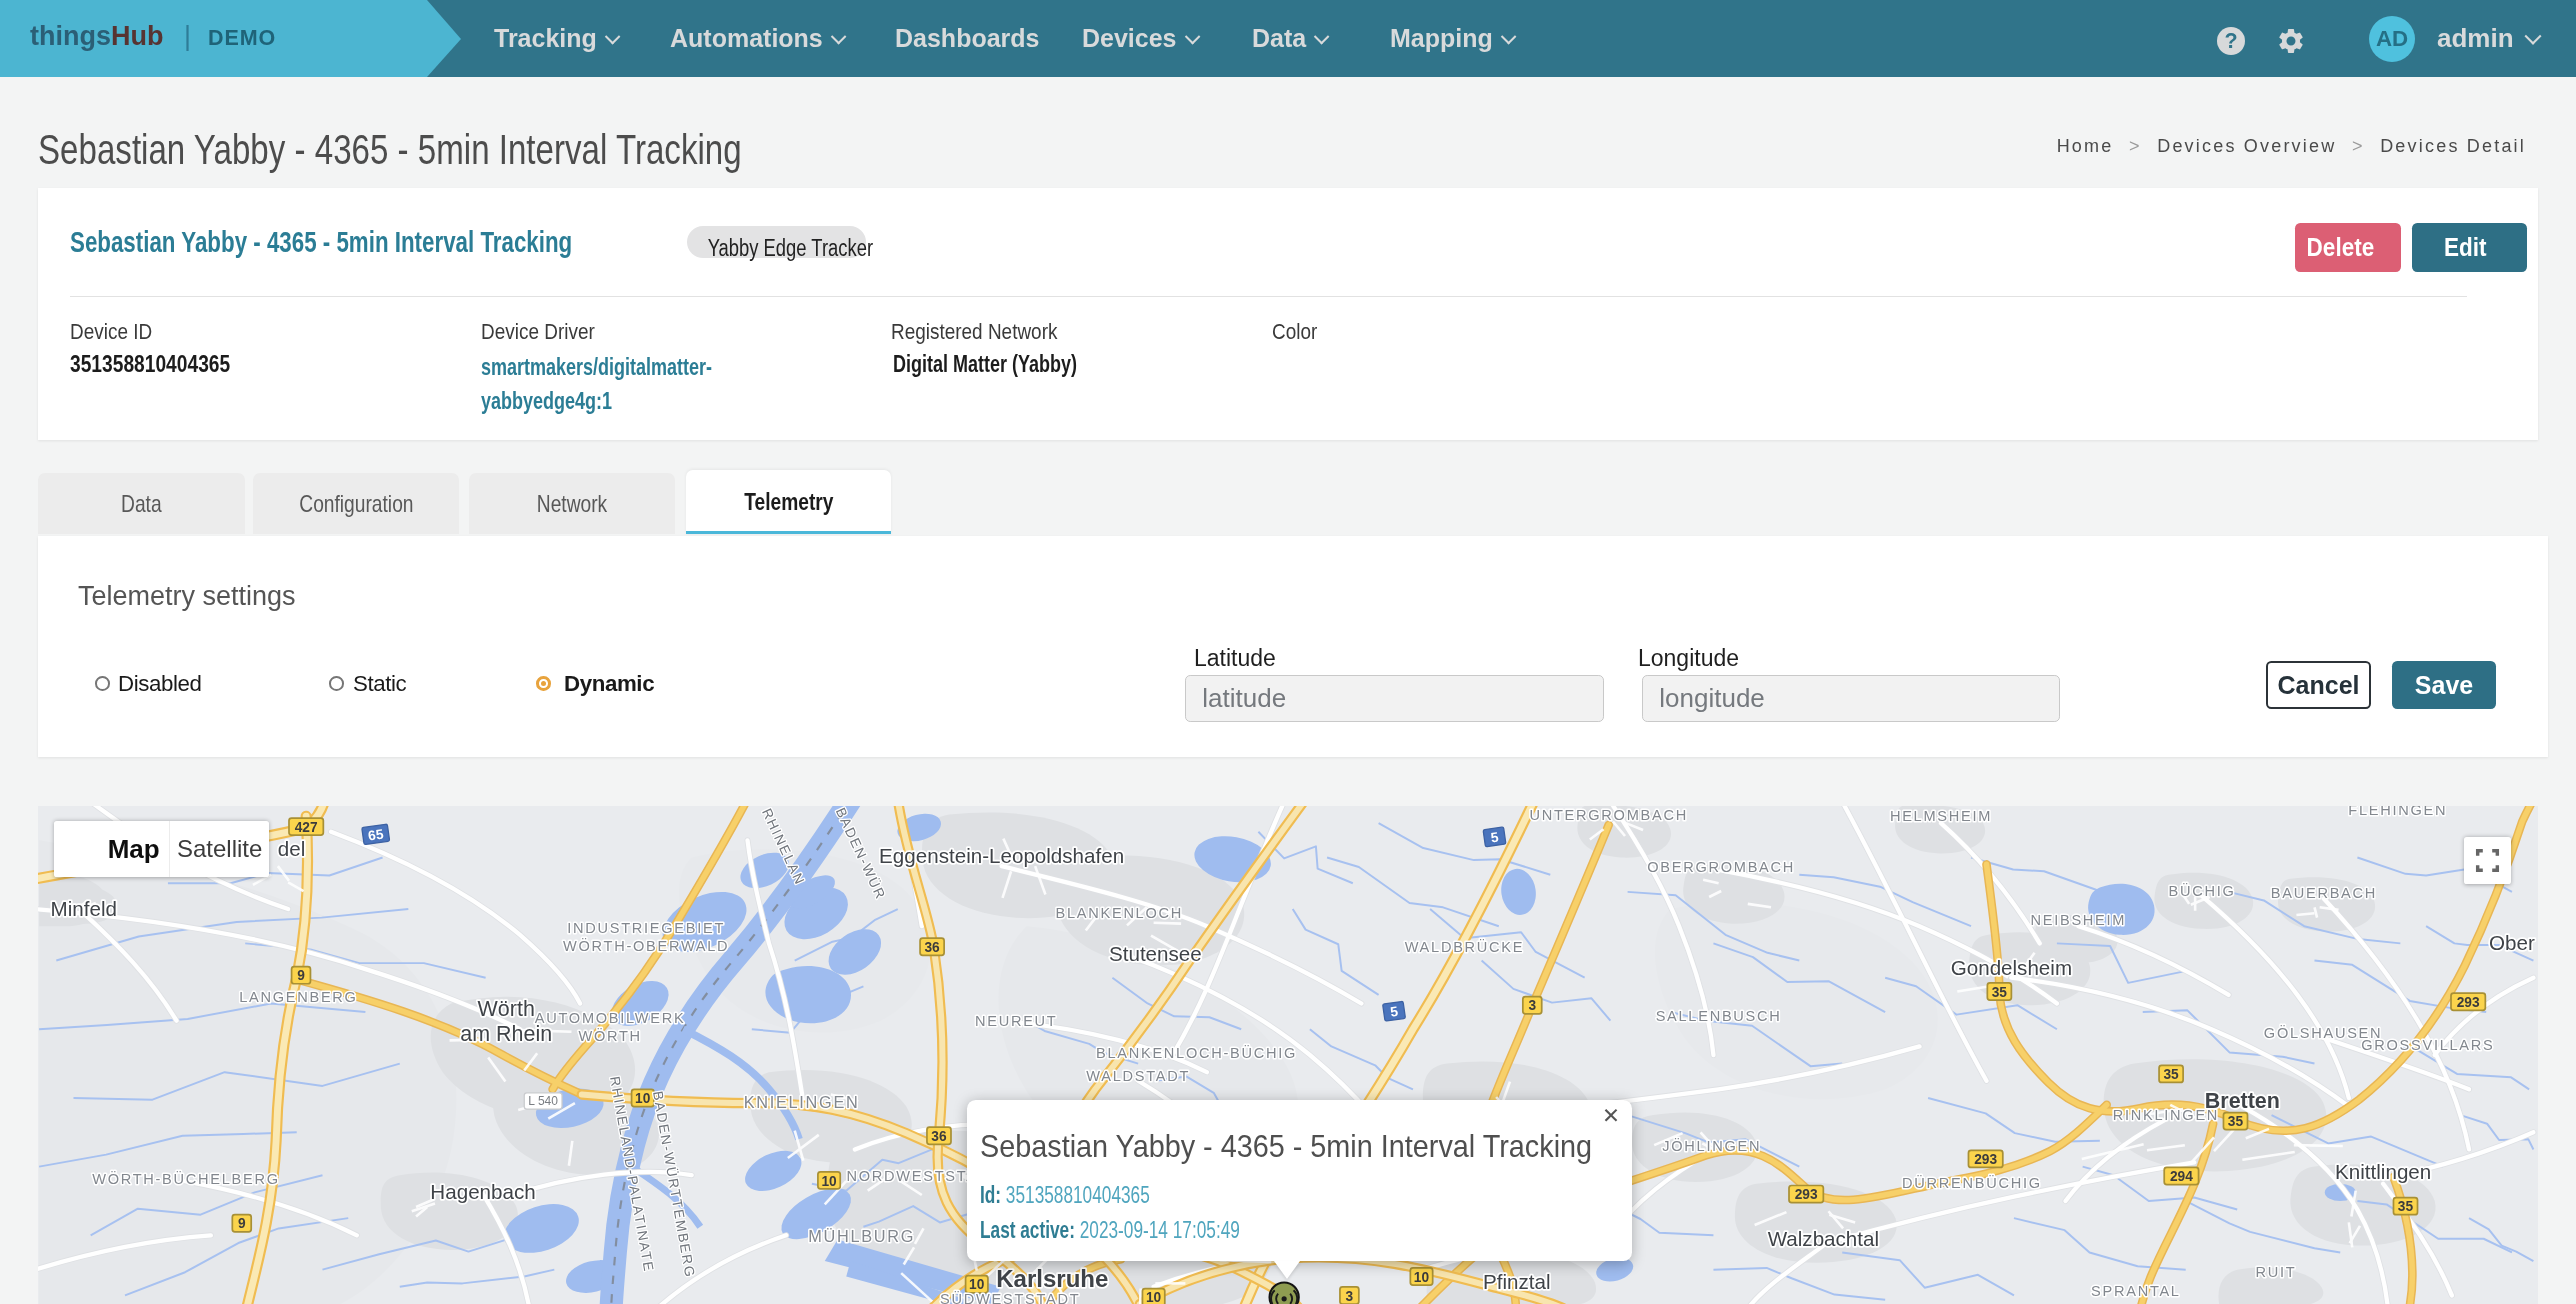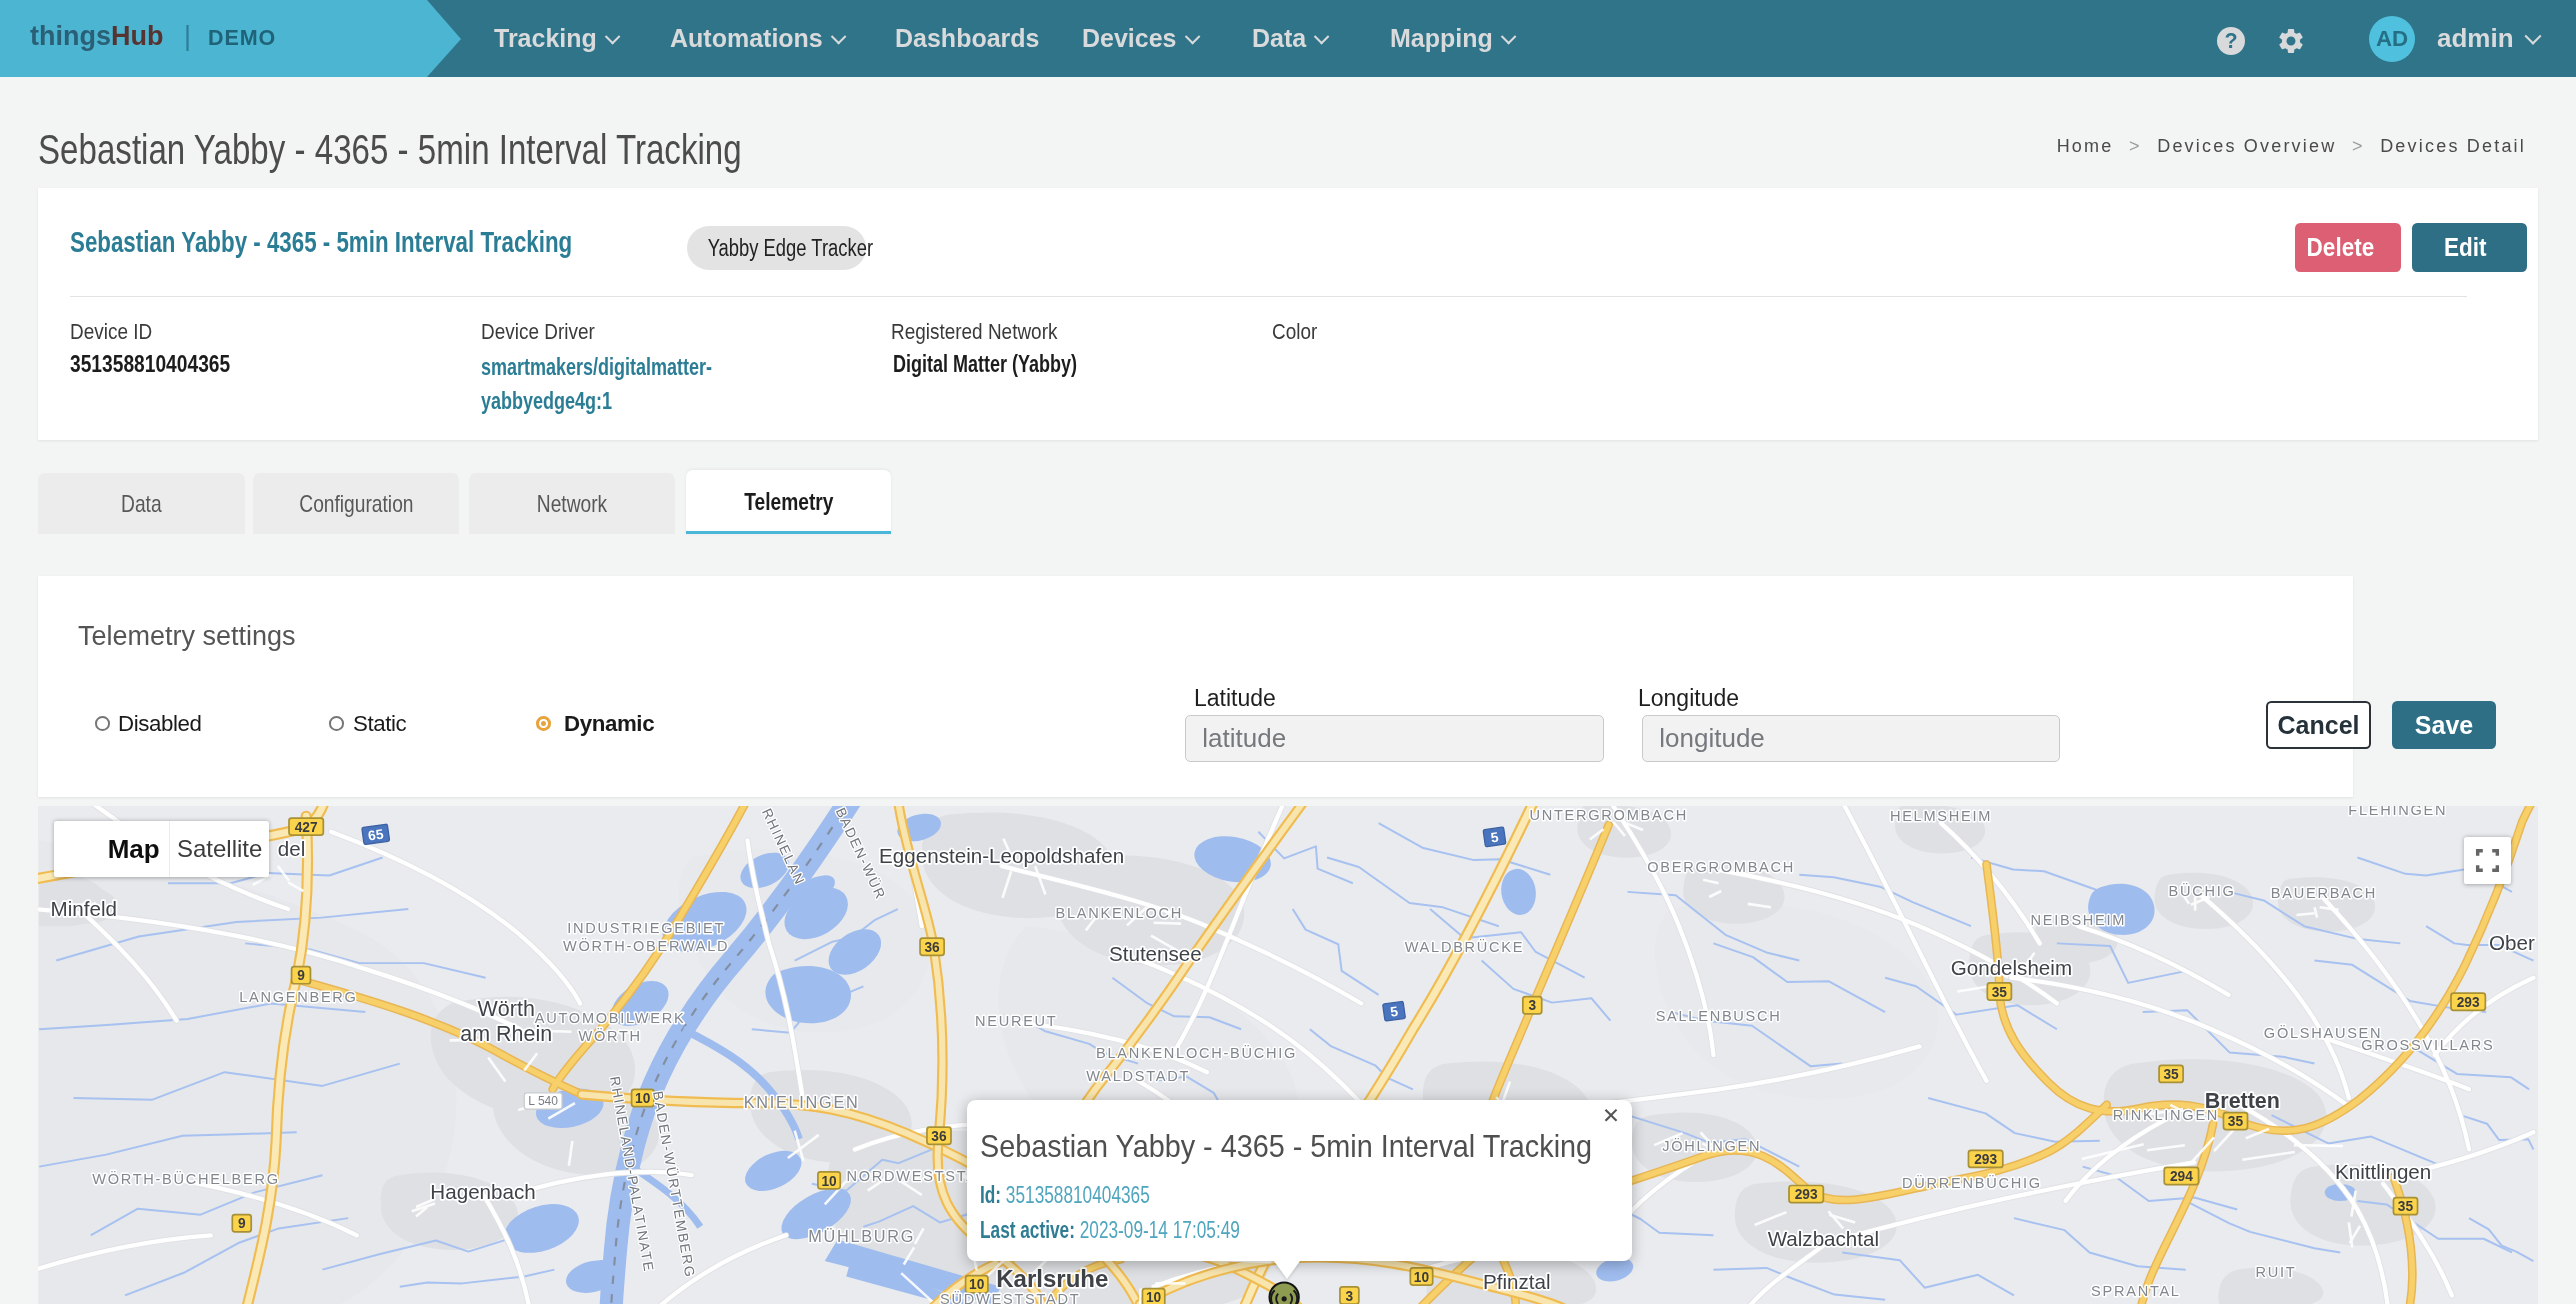--- a/index.html
+++ b/index.html
@@ -25,35 +25,35 @@
 #nav-admin .chev { display:inline-block; width:12px; height:12px; border-right:2.6px solid #d8dadb; border-bottom:2.6px solid #d8dadb; transform:rotate(45deg) translate(-3.4px,-3.4px); margin-left:13.7px; }
 
 
 #pagetitle { position:absolute; left:38px; top:125px; font-size:43px; color:#4c4c4c; }
 #crumbs { position:absolute; right:50px; top:136px; font-size:18px; letter-spacing:2.2px; color:#4a4a4a; }
 #crumbs .sep { color:#9a9a9a; margin:0 15.5px; }
 
 
 #card1 { position:absolute; left:38px; top:188px; width:2500px; height:252px; background:#fff; box-shadow:0 0.9px 2.6px rgba(0,0,0,0.08); }
 #card1-title { position:absolute; left:32px; top:38px; font-size:29px; font-weight:bold; color:#2b7d95; }
-#chip { position:absolute; left:649px; top:38px; width:179px; height:44px; line-height:44px; background:#e3e3e4; border-radius:22.3px; font-size:23px; color:#222; text-align:center; }
+#chip { position:absolute; left:649px; top:38px; width:179px; height:32px; line-height:44px; background:#e3e3e4; border-radius:22.3px; font-size:23px; color:#222; text-align:center; }
 .btn { position:absolute; border:none; border-radius:5.2px; color:#fff; font-weight:bold; font-size:25px; font-family:"Liberation Sans",sans-serif; text-align:center; }
 #btn-delete { left:2257px; top:35px; width:106px; height:49px; line-height:49px; background:#dc5f74; }
 #btn-edit { left:2374px; top:35px; width:115px; height:49px; line-height:49px; background:#2e6f85; }
 #card1-divider { position:absolute; left:32px; top:108px; width:2397px; height:0.9px; background:#e2e2e2; }
 .flabel { position:absolute; font-size:22.3px; color:#3a3a3a; }
 .fvalue { position:absolute; font-size:24px; font-weight:bold; color:#1c1c1c; }
 .fvalue.link { color:#2b7d95; }
 
 
 .tab { position:absolute; top:473px; height:61px; line-height:61px; text-align:center; background:#ececec; border-radius:6.9px 6.9px 0 0; font-size:24px; color:#585858; }
 #tab4 { top:470px; height:64px; line-height:64px; background:#fff; color:#1c1c1c; font-weight:bold; border-bottom:3.4px solid #4ab7d9; box-shadow:0 -0.9px 3.4px rgba(0,0,0,0.06); }
 
 
-#card2 { position:absolute; left:38px; top:576px; width:2315px; height:221px; background:#fff; box-shadow:0 0.9px 2.6px rgba(0,0,0,0.08); }
+#card2 { position:absolute; left:38px; top:536px; width:2510px; height:221px; background:#fff; box-shadow:0 0.9px 2.6px rgba(0,0,0,0.08); }
 #telem-title { position:absolute; left:40px; top:45px; font-size:27px; color:#555; }
 .radio { position:absolute; top:140px; width:14.6px; height:14.6px; border-radius:50%; border:2.1px solid #767676; background:#fff; }
 .radio.on { border:3px solid #e8a33d; }
 .radio.on::after { content:""; position:absolute; left:2.1px; top:2.1px; width:5.2px; height:5.2px; border-radius:50%; background:#e8a33d; }
 .rlabel { position:absolute; top:135px; font-size:22.3px; color:#1a1a1a; letter-spacing:-0.4px; }
 .ilabel { position:absolute; top:109px; font-size:23px; color:#1f1f1f; }
 .input { position:absolute; top:139px; height:47px; background:#f2f2f2; border:1.7px solid #c9c9c9; border-radius:5.2px; font-size:26px; color:#75797e; line-height:44px; padding-left:16.3px; }
 #btn-cancel { left:2228px; top:125px; width:105px; height:48px; line-height:45px; background:#fff; border:2.1px solid #2c3338; color:#26323a; }
 #btn-save { left:2354px; top:125px; width:104px; height:48px; line-height:48px; background:#2e6f85; }
 

